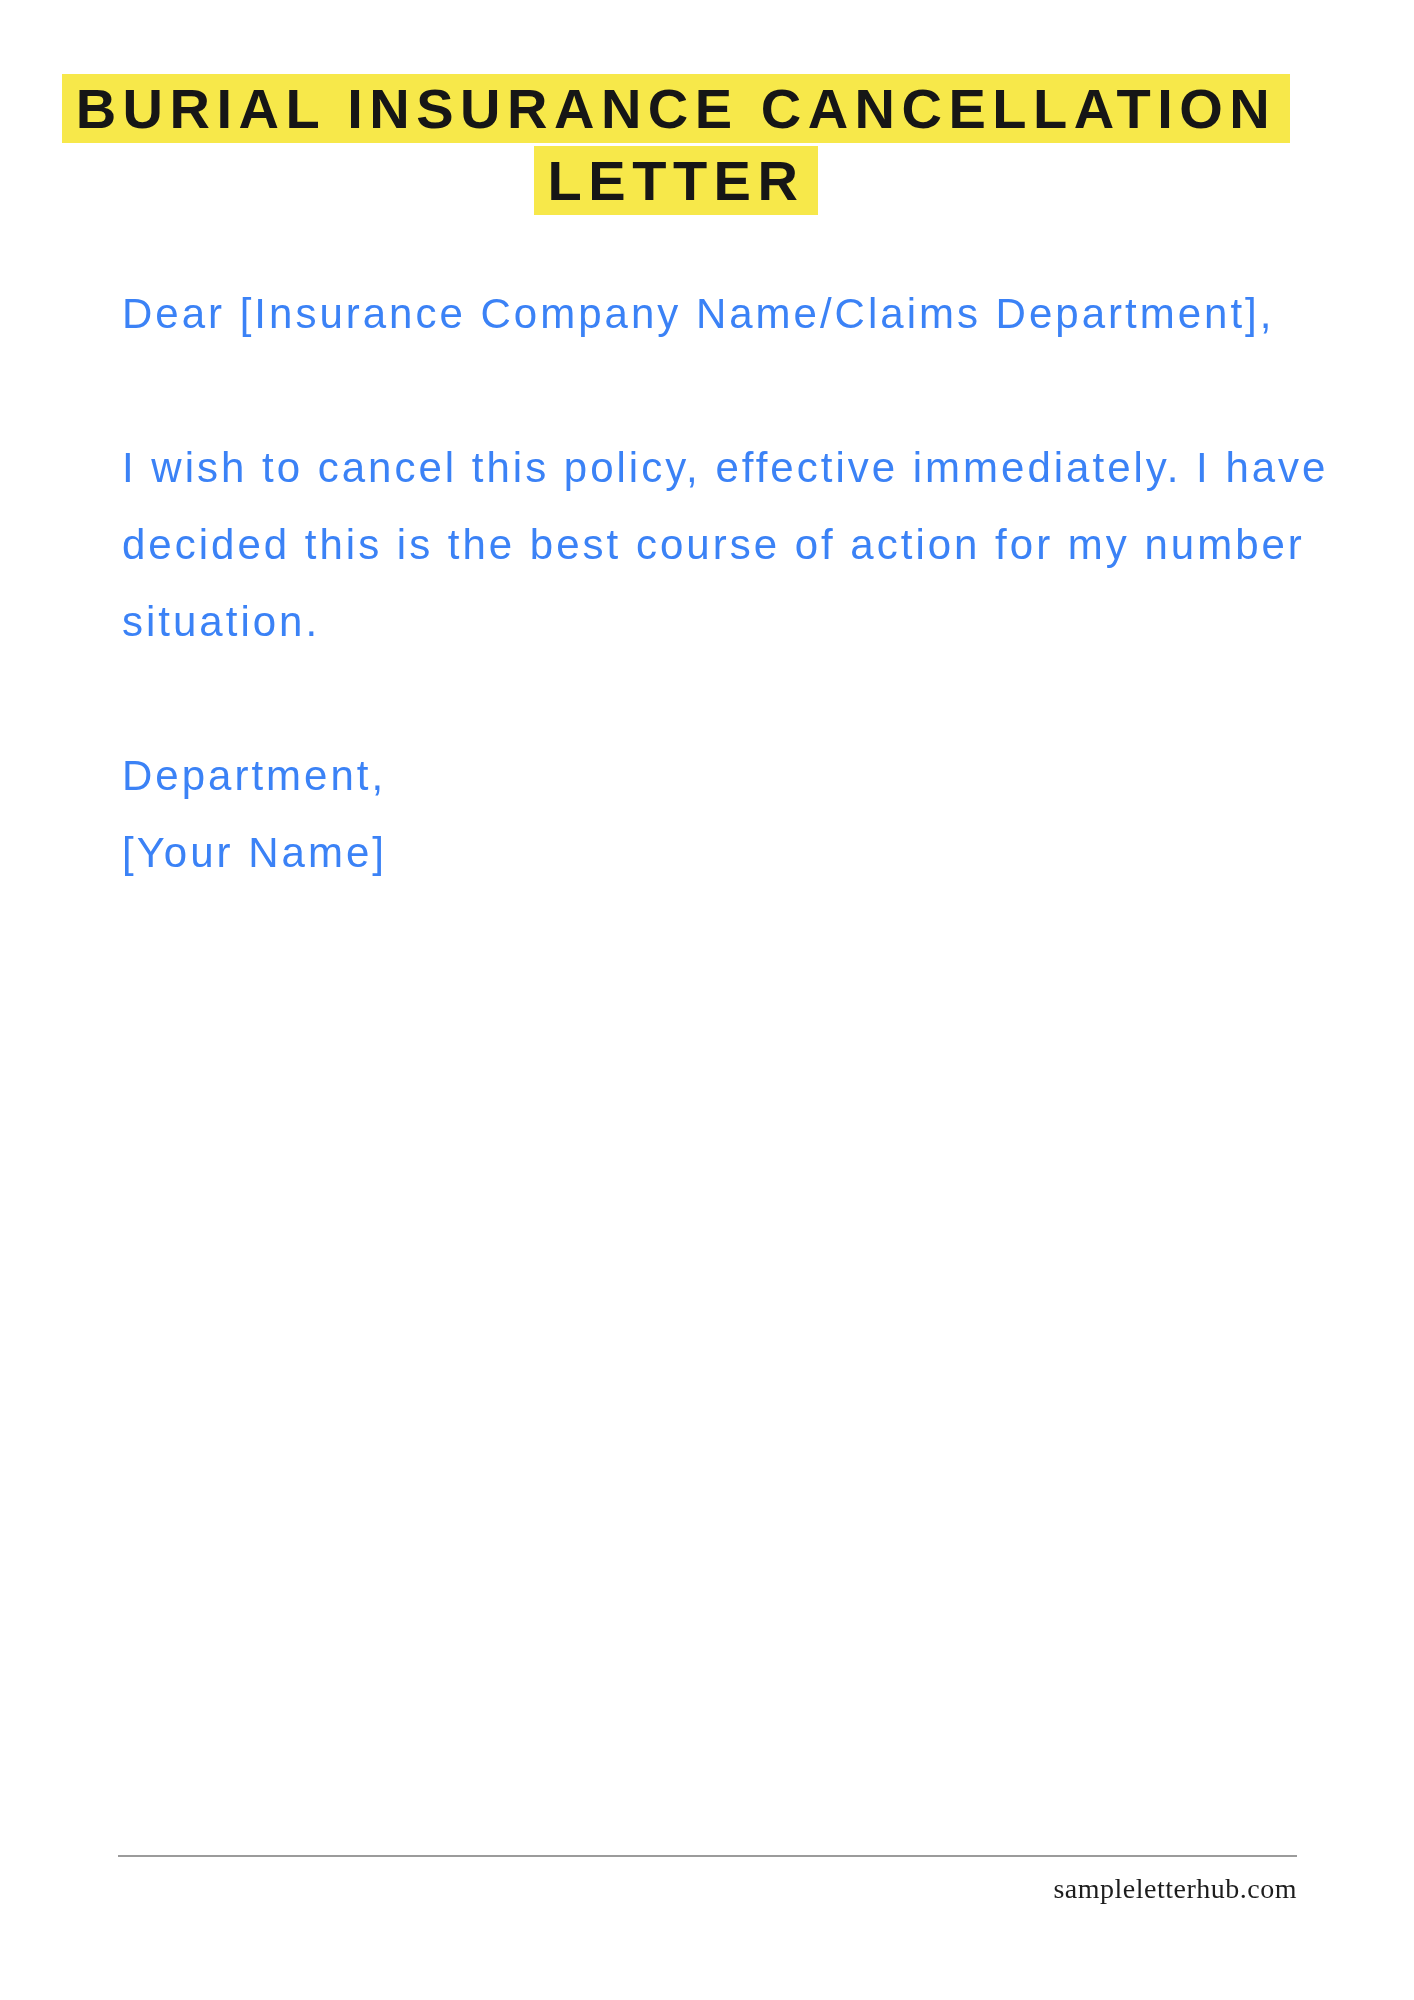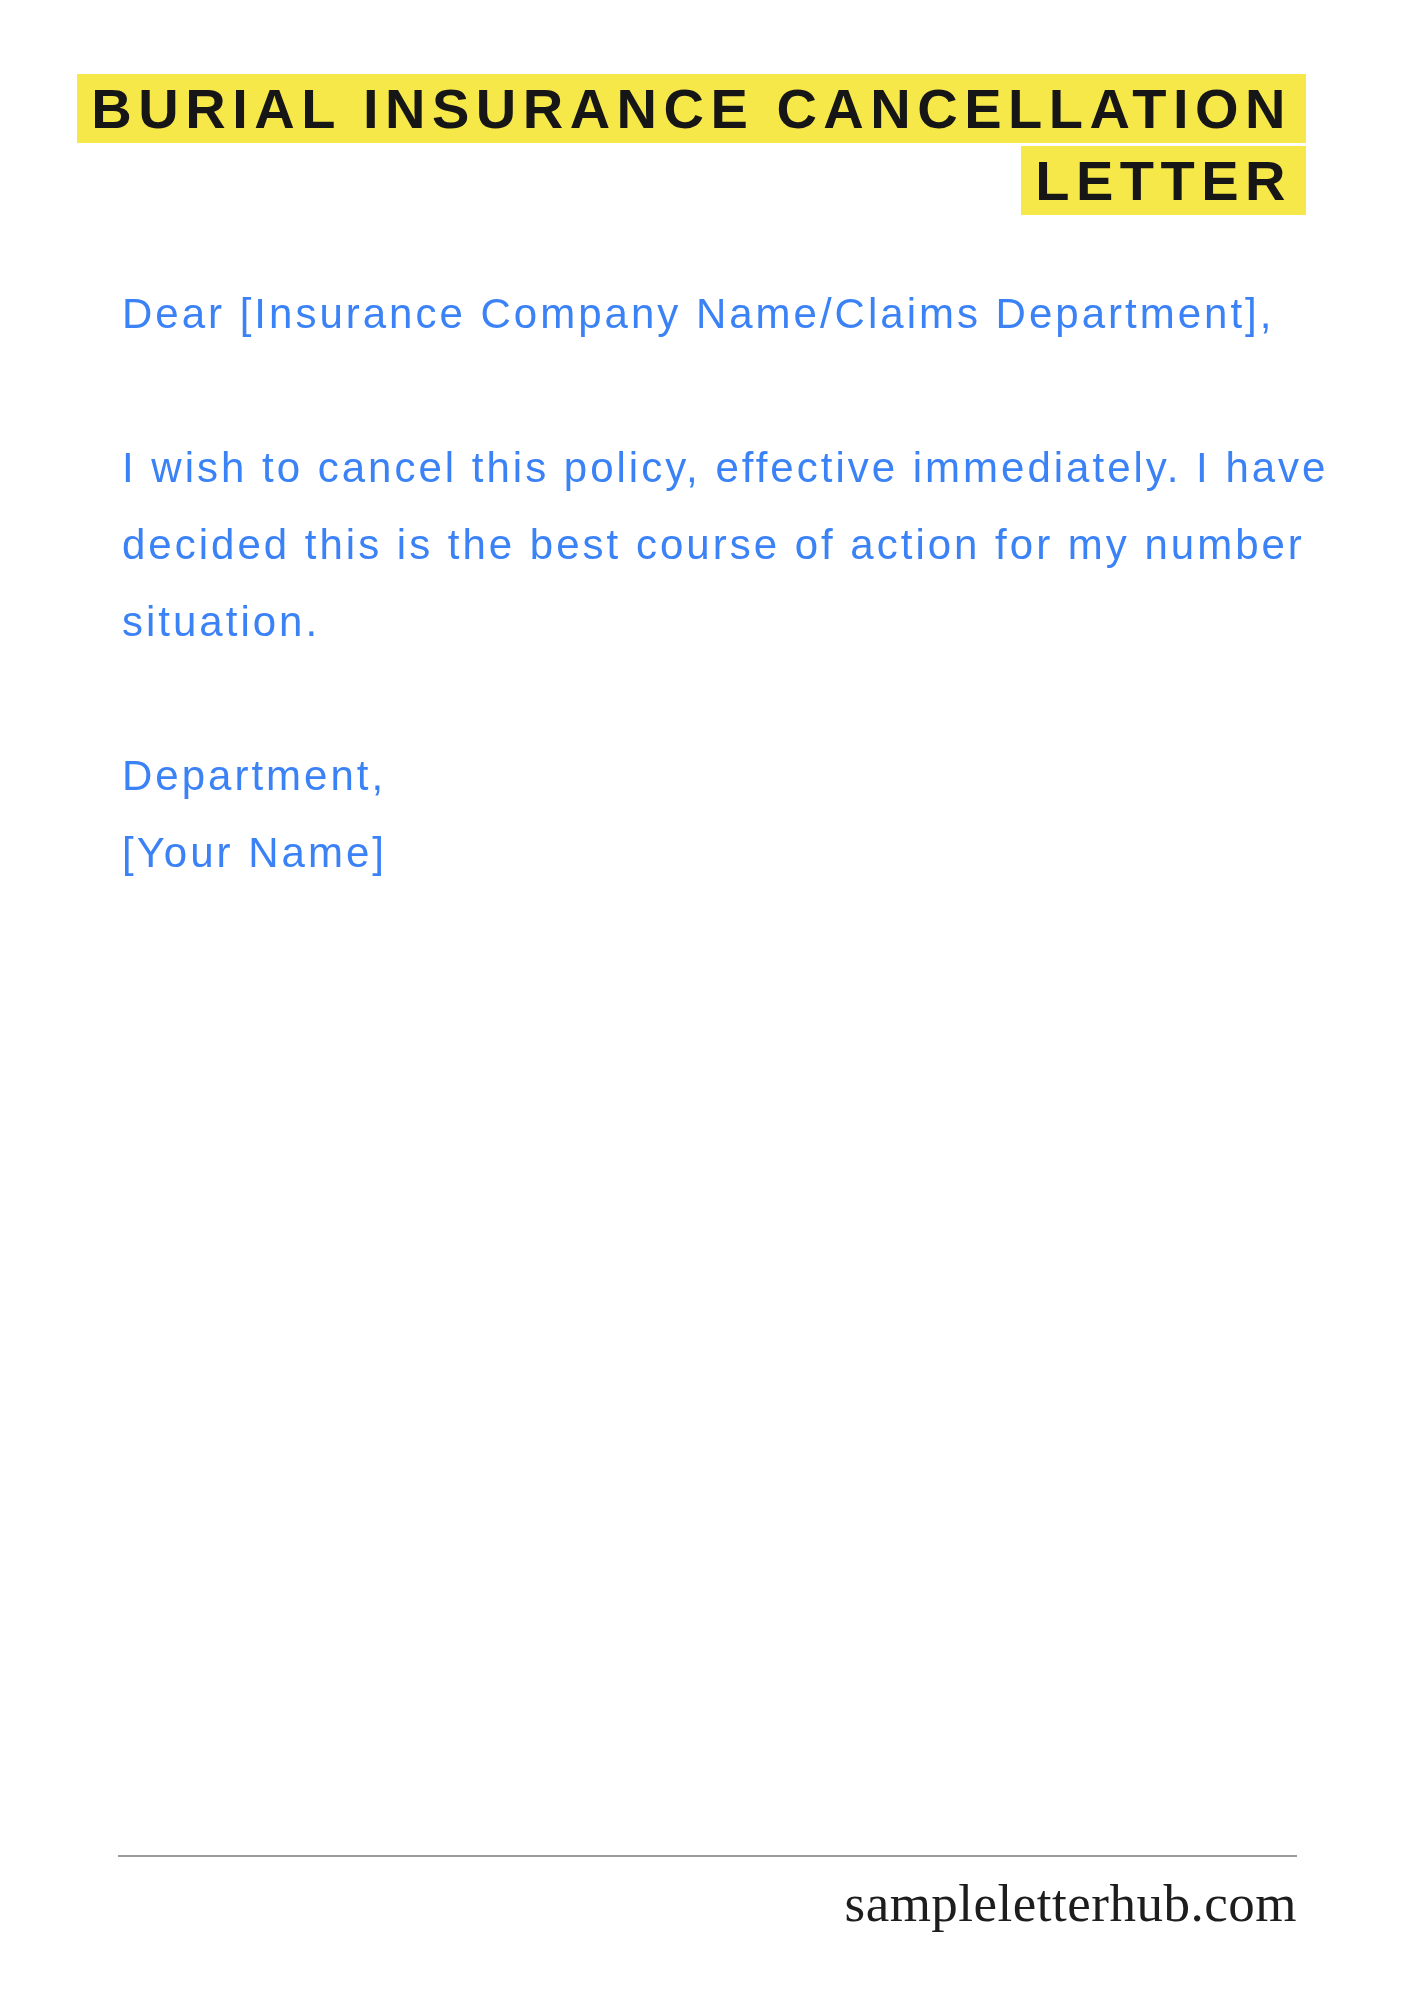--- a/index.html
+++ b/index.html
@@ -8,21 +8,21 @@
     width: 1414px;
     height: 2000px;
     background: #ffffff;
     overflow: hidden;
     font-family: "Liberation Sans", sans-serif;
   }
   
   .title-wrap {
     margin: 73px 0 0 46px;
     width: 1260px;
-    text-align: right;
+    text-align: center;
   }
   h1.letter-title {
     margin: 0;
     font-size: 56px;
     font-weight: 700;
     line-height: 72px;
     letter-spacing: 6.5px;
     color: #161616;
     text-transform: uppercase;
   }
@@ -57,21 +57,21 @@
   .footer-divider {
     height: 2px;
     width: 100%;
     background: #9b9b9b;
   }
   .footer-site {
     display: block;
     margin-top: 16px;
     text-align: right;
     font-family: "Liberation Serif", serif;
-    font-size: 53px;
+    font-size: 28px;
     letter-spacing: 0.5px;
     color: #1d1d1d;
   }
 </style>
 </head>
 <body>
 
 <div class="page" style="background: rgb(255, 255, 255);">
 
   <div class="title-wrap">

